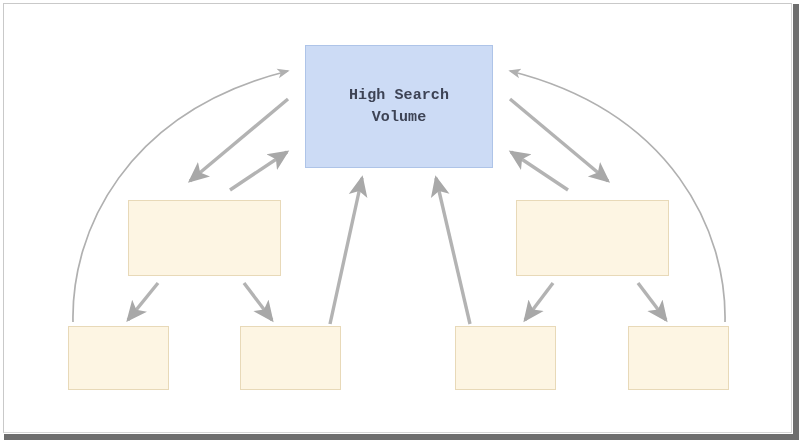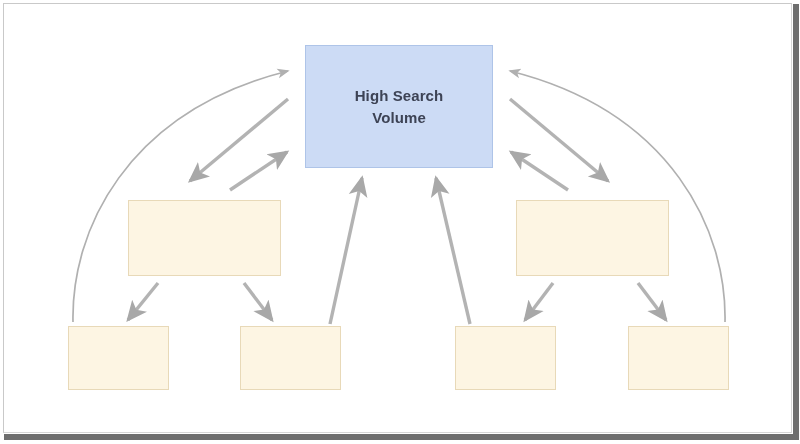--- a/index.html
+++ b/index.html
@@ -74,21 +74,21 @@
   }
   .node-primary {
     background: #ccdbf5;
     border: 1px solid #aec4e8;
   }
   .node-secondary {
     background: #fdf5e3;
     border: 1px solid #e8d9b8;
   }
   .node-label {
-    font-family: Liberation Sans, sans-serif;
+    font-family: Liberation Mono, monospace;
     font-size: 15px;
     font-weight: bold;
     line-height: 22px;
     color: #3d4355;
     white-space: pre-line;
     letter-spacing: 0.1px;
   }
 </style>
 </head>
 <body>

